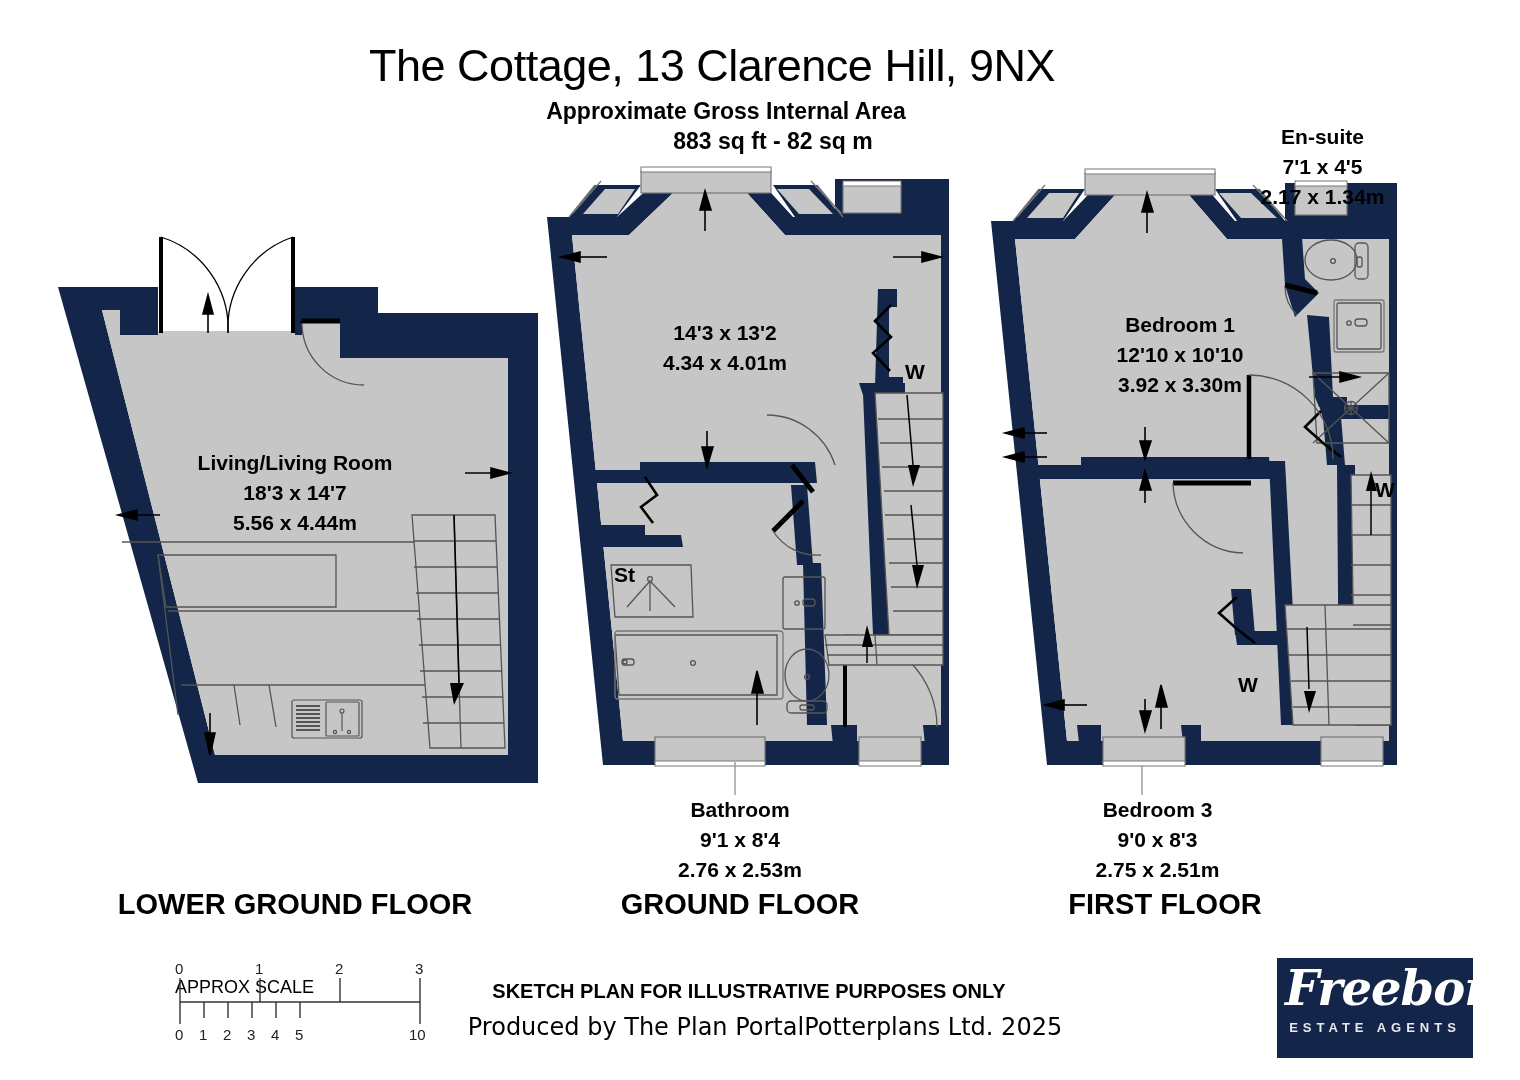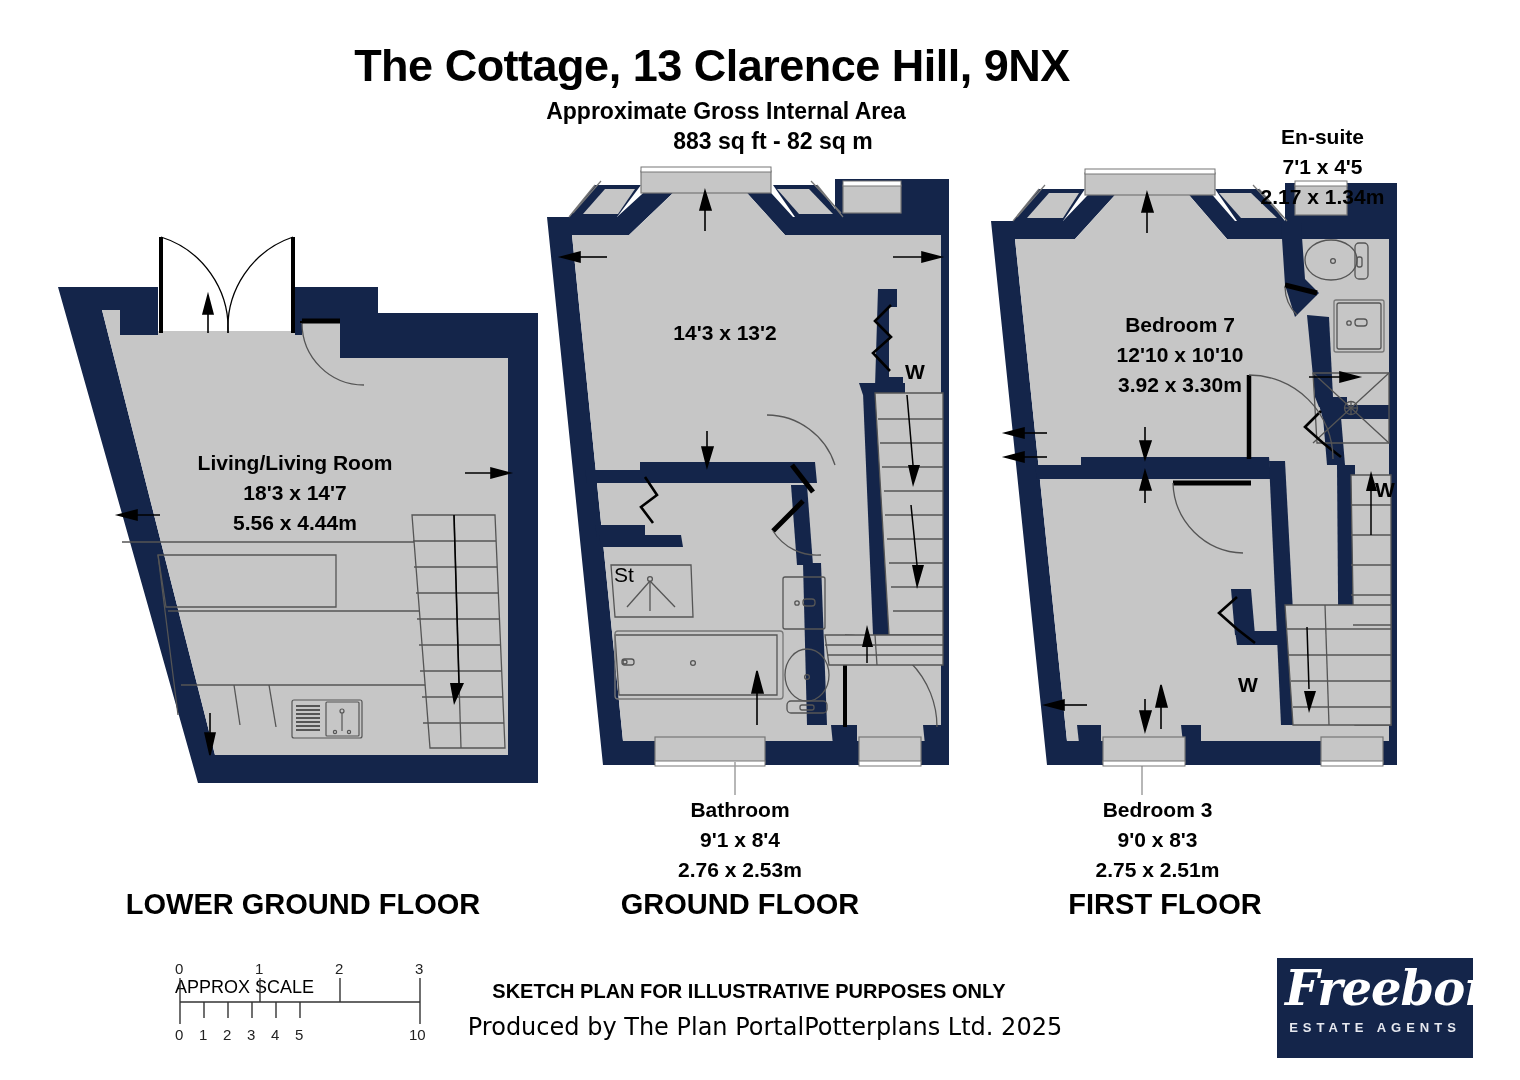--- a/index.html
+++ b/index.html
@@ -1,26 +1,26 @@
 <!DOCTYPE html>
 <html><head>
 <meta charset="utf-8">
 <style>
   html,body{margin:0;padding:0;background:#ffffff;}
   body{width:1520px;height:1080px;position:relative;overflow:hidden;
        font-family:"Liberation Sans",sans-serif;color:#000;}
   .abs{position:absolute;}
-  #title{left:0;top:40px;width:1424px;text-align:center;font-size:45px;font-weight:bold;letter-spacing:-0.5px;}
+  #title{left:0;top:40px;width:1424px;text-align:center;font-size:45px;font-weight:normal;letter-spacing:-0.5px;}
   #sub1{left:0;top:98px;width:1452px;text-align:center;font-size:23px;font-weight:bold;}
   #sub2{left:0;top:128px;width:1520px;text-align:center;font-size:23px;font-weight:bold;padding-left:13px;}
 
   .floorlabel{font-size:29px;font-weight:bold;text-align:center;}
   .roomlabel{font-size:21px;font-weight:bold;text-align:center;line-height:30px;white-space:nowrap;}
   .wtag{font-size:21px;font-weight:bold;}
-  .sttag{font-size:21px;font-weight:normal;}
+  .sttag{font-size:21px;font-weight:bold;}
 
   #footer1{left:284px;top:980px;width:930px;text-align:center;font-size:20px;font-weight:bold;}
   #footer2{left:300px;top:1013px;width:930px;text-align:center;font-size:24px;font-family:"DejaVu Sans",sans-serif;}
 
   #scalecap{left:175px;top:937px;font-size:18px;font-family:"Liberation Sans",sans-serif;margin-top:40px;}
   #scalebox{left:170px;top:960px;width:270px;height:85px;}
 
   #logo{left:1277px;top:958px;width:196px;height:100px;background:#14254a;}
   #logoword{position:absolute;left:8px;top:2px;width:180px;text-align:center;
         font-family:"DejaVu Serif",serif;font-style:italic;font-weight:bold;
@@ -122,21 +122,21 @@
     <polygon points="170,540 165,518 175,518" fill="#000"></polygon>
   </g>
 </svg>
 </div>
 
 <div class="abs roomlabel" style="left:95px;top:448px;width:400px;">
   <div>Living/Living Room</div>
   <div>18'3 x 14'7</div>
   <div>5.56 x 4.44m</div>
 </div>
-<div class="abs floorlabel" style="left:28px;top:888px;width:550px;">LOWER GROUND FLOOR</div>
+<div class="abs floorlabel" style="left:20px;top:888px;width:550px;">LOWER GROUND FLOOR</div>
 
 <div class="abs" style="left:545px;top:165px;">
 <svg width="420" height="630" viewBox="0 0 420 630">
   <g>
 
     <path fill="#14254a" fill-rule="evenodd" d="M2 52 L72 52 L120 8 L208 8 L248 52 L290 52 L290 14 L352 14 L404 14 L404 600 L58 600 Z
          M27 70 L84 70 L128 28 L202 28 L240 70 L396 70 L396 576 L78 576 Z"></path>
 
     <path fill="#c6c6c6" d="M27 70 L84 70 L128 28 L202 28 L240 70 L396 70 L396 576 L78 576 Z"></path>
   </g>
@@ -267,20 +267,21 @@
     <line x1="162" y1="266" x2="162" y2="292"></line>
     <polygon points="162,302 157,282 168,282" fill="#000"></polygon>
     <line x1="212" y1="560" x2="212" y2="524"></line>
     <polygon points="212,506 207,528 218,528" fill="#000"></polygon>
   </g>
 </svg>
 </div>
 
 <div class="abs roomlabel" style="left:565px;top:318px;width:320px;">
   <div>14'3 x 13'2</div>
+  <div>4.34 x 4.01m</div>
 </div>
 <div class="abs wtag" style="left:905px;top:360px;">W</div>
 <div class="abs sttag" style="left:614px;top:563px;">St</div>
 
 <div class="abs" style="left:0;top:0;">
 <svg width="1520" height="1080" style="position:absolute;left:0;top:0;pointer-events:none;">
   <line x1="735" y1="762" x2="735" y2="795" stroke="#999" stroke-width="1.4"></line>
   <line x1="1142" y1="762" x2="1142" y2="795" stroke="#999" stroke-width="1.4"></line>
   <line x1="1322" y1="186" x2="1322" y2="260" stroke="#999" stroke-width="1.4"></line>
 </svg>
@@ -426,21 +427,21 @@
     <polygon points="60,540 79,535 79,545" fill="#000"></polygon>
     <line x1="160" y1="534" x2="160" y2="556"></line>
     <polygon points="160,566 155,546 166,546" fill="#000"></polygon>
     <line x1="176" y1="564" x2="176" y2="538"></line>
     <polygon points="176,520 171,542 182,542" fill="#000"></polygon>
   </g>
 </svg>
 </div>
 
 <div class="abs roomlabel" style="left:1010px;top:310px;width:340px;">
-  <div>Bedroom 7</div>
+  <div>Bedroom 1</div>
   <div>12'10 x 10'10</div>
   <div>3.92 x 3.30m</div>
 </div>
 
 <div class="abs roomlabel" style="left:1195px;top:122px;width:255px;">
   <div>En-suite</div>
   <div>7'1 x 4'5</div>
   <div>2.17 x 1.34m</div>
 </div>
 

